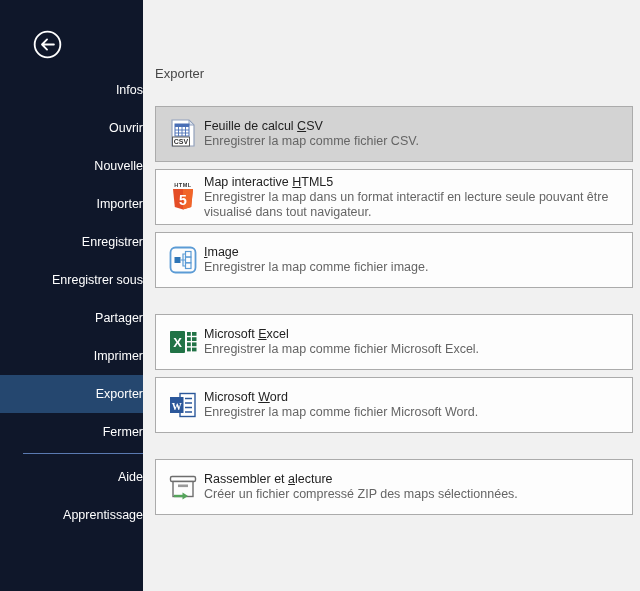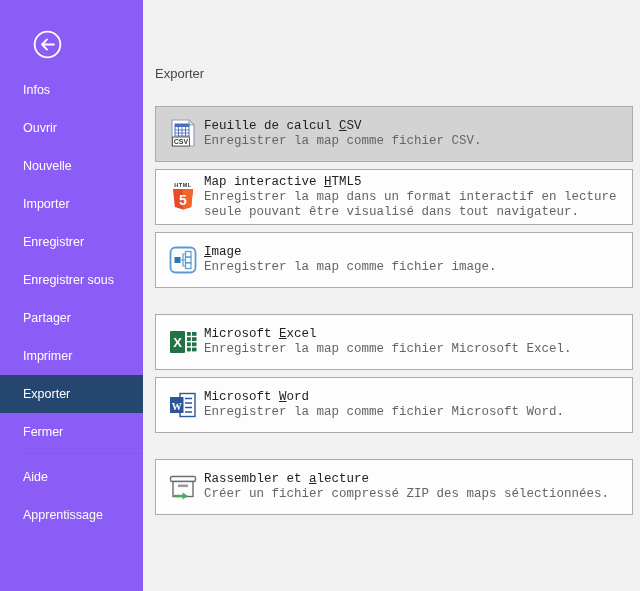--- a/index.html
+++ b/index.html
@@ -9,24 +9,25 @@
     display: flex;
     overflow: hidden;
     background: #f1f1f1;
   }
 
   
   .sidebar {
     width: 143px;
     min-width: 143px;
     height: 591px;
-    background: #8b5cf6;
+    background: #0f172a;
     color: #fff;
     display: flex;
     flex-direction: column;
+    text-align: right;
   }
   .back-area { height: 71px; padding-top: 28px; padding-left: 31px; }
   .back-btn { width: 33px; height: 33px; cursor: pointer; display: block; }
   .nav-item {
     height: 38px;
     line-height: 38px;
     padding-left: 23px;
     font-size: 12.5px;
     color: #fff;
     cursor: pointer;
@@ -66,21 +67,21 @@
   .export-box.group-gap { margin-top: 26px; }
   .box-icon {
     width: 34px;
     height: 34px;
     margin-right: 4px;
     display: flex;
     align-items: center;
     justify-content: center;
     flex-shrink: 0;
   }
-  .box-text { overflow: hidden; font-family: Liberation Mono, monospace; }
+  .box-text { overflow: hidden; }
   .box-title {
     font-size: 12.5px;
     color: #222222;
     line-height: 15px;
     white-space: nowrap;
   }
   .box-title .accel { text-decoration: underline; }
   .box-desc {
     font-size: 12.5px;
     color: #656565;

